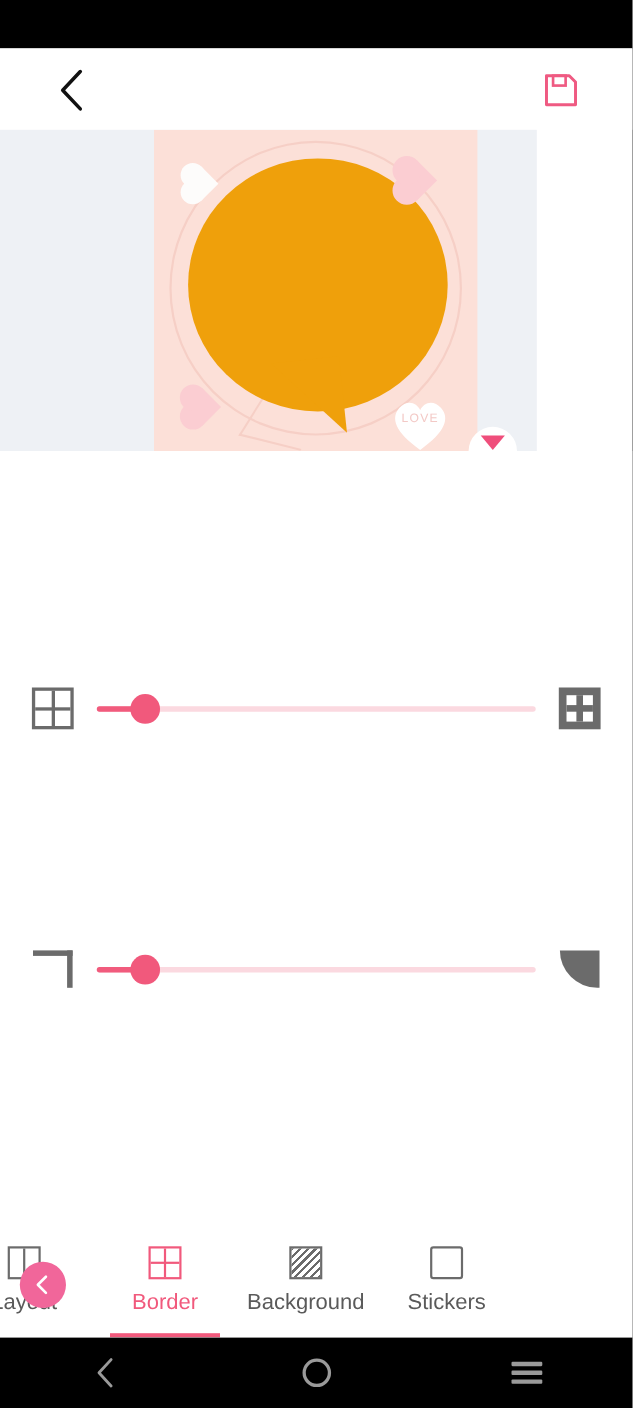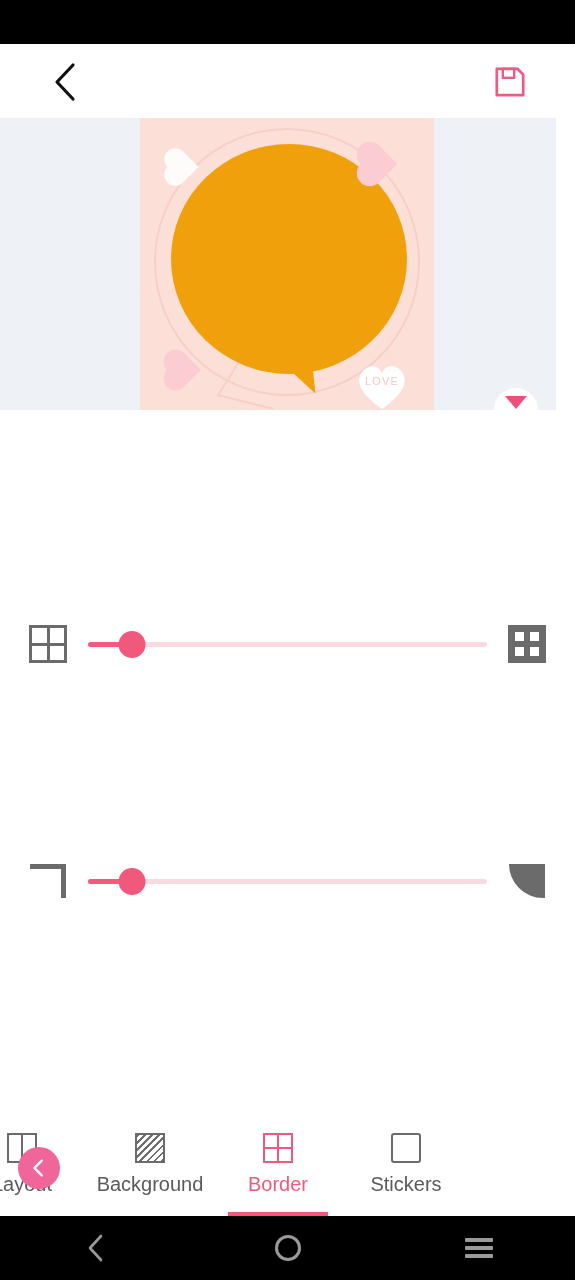--- a/index.html
+++ b/index.html
@@ -59,21 +59,21 @@
     display: flex;
     align-items: center;
     justify-content: center;
     cursor: pointer;
   }
 
   
   .canvas-area {
     position: absolute;
     top: 118px; left: 0;
-    width: 556px;
+    width: 488px;
     height: 292px;
     background: #eef1f5;
     overflow: hidden;
   }
   .artboard {
     position: absolute;
     left: 140px;
     top: 0px;
     width: 294px;
     height: 292px;
@@ -531,37 +531,37 @@
     <div class="tool-strip">
 
       <div class="tool-item">
         <div class="tool-icon">
           <div class="icon-layout"></div>
         </div>
         <div class="tool-label">Layout</div>
       </div>
 
 
-      <div class="tool-item">
-        <div class="tool-icon">
-          <div class="icon-hatch"></div>
-        </div>
-        <div class="tool-label">Background</div>
-      </div>
-
       <div class="tool-item active">
         <div class="tool-icon">
           <div class="icon-grid-pink"></div>
         </div>
         <div class="tool-label">Border</div>
         <div class="tool-underline"></div>
       </div>
 
       <div class="tool-item">
         <div class="tool-icon">
+          <div class="icon-hatch"></div>
+        </div>
+        <div class="tool-label">Background</div>
+      </div>
+
+      <div class="tool-item">
+        <div class="tool-icon">
           <div class="icon-sticker"></div>
         </div>
         <div class="tool-label">Stickers</div>
       </div>
 
     </div>
   </div>
 
   <div class="toolbar-back">
     <svg width="22" height="22" viewBox="0 0 24 24">

